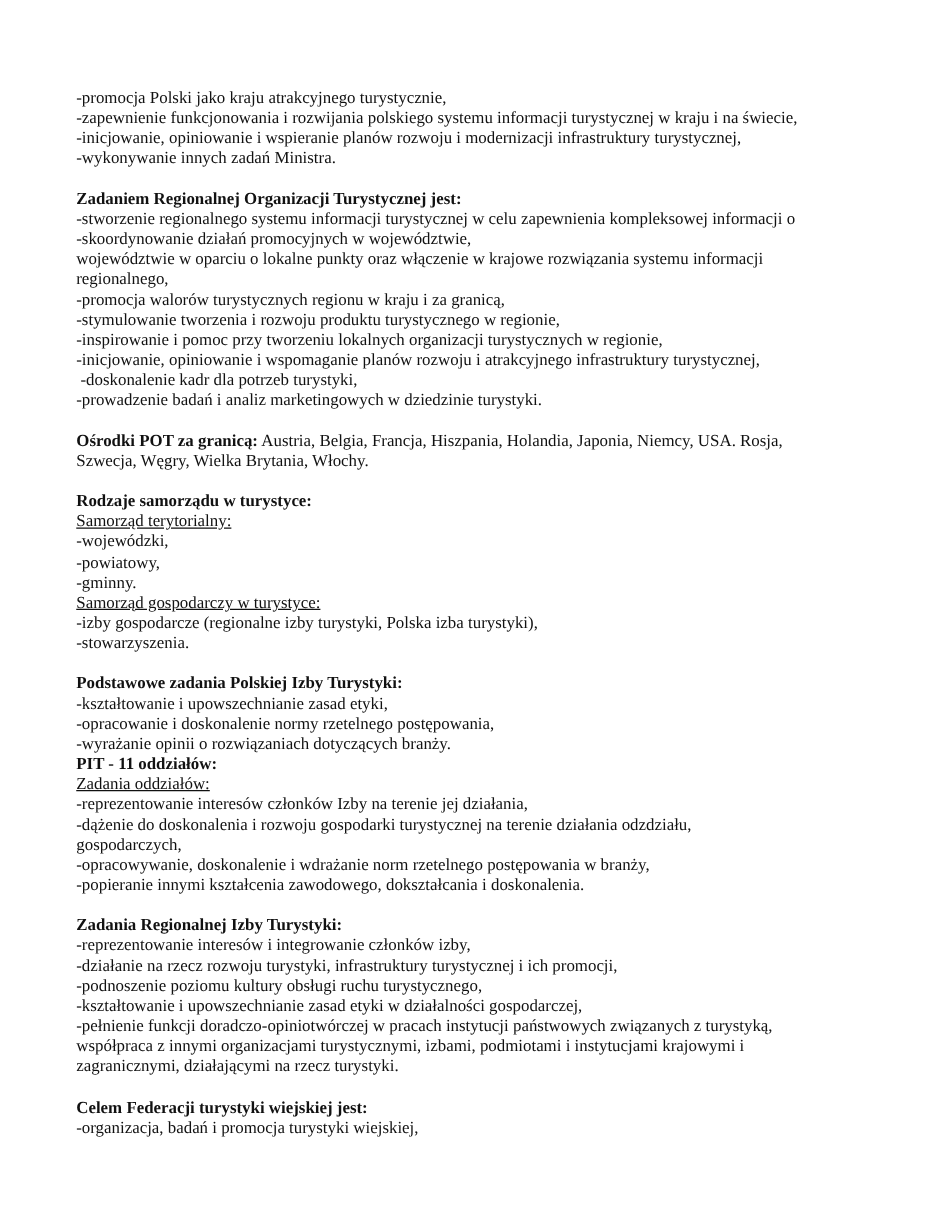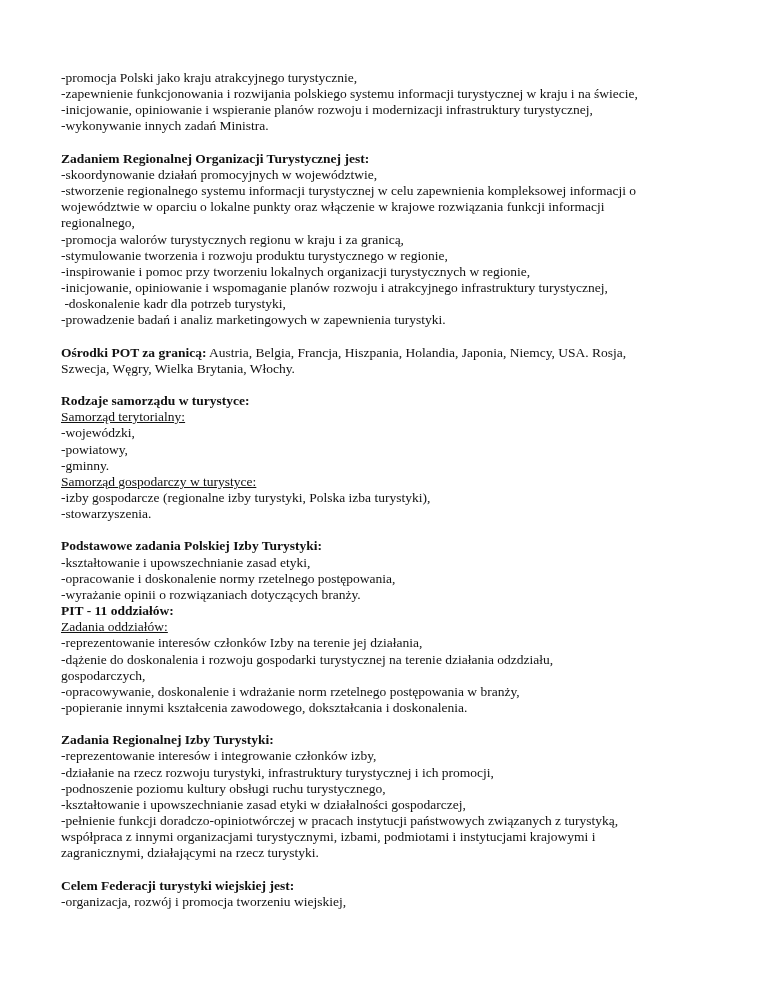--- a/index.html
+++ b/index.html
@@ -39,30 +39,30 @@
 <div class="page">
   <div id="doc-content">
       <div class="para">
         <div class="line"><span class="seg">-promocja Polski jako kraju atrakcyjnego turystycznie,</span></div>
         <div class="line"><span class="seg">-zapewnienie funkcjonowania i rozwijania polskiego systemu informacji turystycznej w kraju i na świecie,</span></div>
         <div class="line"><span class="seg">-inicjowanie, opiniowanie i wspieranie planów rozwoju i modernizacji infrastruktury turystycznej,</span></div>
         <div class="line"><span class="seg">-wykonywanie innych zadań Ministra.</span></div>
       </div>
       <div class="para">
         <div class="line"><span class="seg b">Zadaniem Regionalnej Organizacji Turystycznej jest:</span></div>
+        <div class="line"><span class="seg">-stworzenie regionalnego systemu informacji turystycznej w celu zapewnienia kompleksowej informacji o</span></div>
         <div class="line"><span class="seg">-skoordynowanie działań promocyjnych w województwie,</span></div>
-        <div class="line"><span class="seg">-stworzenie regionalnego systemu informacji turystycznej w celu zapewnienia kompleksowej informacji o</span></div>
-        <div class="line"><span class="seg">województwie w oparciu o lokalne punkty oraz włączenie w krajowe rozwiązania funkcji informacji</span></div>
+        <div class="line"><span class="seg">województwie w oparciu o lokalne punkty oraz włączenie w krajowe rozwiązania systemu informacji</span></div>
         <div class="line"><span class="seg">regionalnego,</span></div>
         <div class="line"><span class="seg">-promocja walorów turystycznych regionu w kraju i za granicą,</span></div>
         <div class="line"><span class="seg">-stymulowanie tworzenia i rozwoju produktu turystycznego w regionie,</span></div>
         <div class="line"><span class="seg">-inspirowanie i pomoc przy tworzeniu lokalnych organizacji turystycznych w regionie,</span></div>
         <div class="line"><span class="seg">-inicjowanie, opiniowanie i wspomaganie planów rozwoju i atrakcyjnego infrastruktury turystycznej,</span></div>
         <div class="line"><span class="seg"> -doskonalenie kadr dla potrzeb turystyki,</span></div>
-        <div class="line"><span class="seg">-prowadzenie badań i analiz marketingowych w zapewnienia turystyki.</span></div>
+        <div class="line"><span class="seg">-prowadzenie badań i analiz marketingowych w dziedzinie turystyki.</span></div>
       </div>
       <div class="para">
         <div class="line"><span class="seg b">Ośrodki POT za granicą:</span><span class="seg"> Austria, Belgia, Francja, Hiszpania, Holandia, Japonia, Niemcy, USA. Rosja,</span></div>
         <div class="line"><span class="seg">Szwecja, Węgry, Wielka Brytania, Włochy.</span></div>
       </div>
       <div class="para">
         <div class="line"><span class="seg b">Rodzaje samorządu w turystyce:</span></div>
         <div class="line"><span class="seg u">Samorząd terytorialny:</span></div>
         <div class="line"><span class="seg">-wojewódzki,</span></div>
         <div class="line"><span class="seg">-powiatowy,</span></div>
@@ -89,16 +89,16 @@
         <div class="line"><span class="seg">-reprezentowanie interesów i integrowanie członków izby,</span></div>
         <div class="line"><span class="seg">-działanie na rzecz rozwoju turystyki, infrastruktury turystycznej i ich promocji,</span></div>
         <div class="line"><span class="seg">-podnoszenie poziomu kultury obsługi ruchu turystycznego,</span></div>
         <div class="line"><span class="seg">-kształtowanie i upowszechnianie zasad etyki w działalności gospodarczej,</span></div>
         <div class="line"><span class="seg">-pełnienie funkcji doradczo-opiniotwórczej w pracach instytucji państwowych związanych z turystyką,</span></div>
         <div class="line"><span class="seg">współpraca z innymi organizacjami turystycznymi, izbami, podmiotami i instytucjami krajowymi i</span></div>
         <div class="line"><span class="seg">zagranicznymi, działającymi na rzecz turystyki.</span></div>
       </div>
       <div class="para">
         <div class="line"><span class="seg b">Celem Federacji turystyki wiejskiej jest:</span></div>
-        <div class="line"><span class="seg">-organizacja, rozwój i promocja tworzeniu wiejskiej,</span></div>
+        <div class="line"><span class="seg">-organizacja, badań i promocja turystyki wiejskiej,</span></div>
       </div>
     </div>
 </div>
 
 </body></html>

